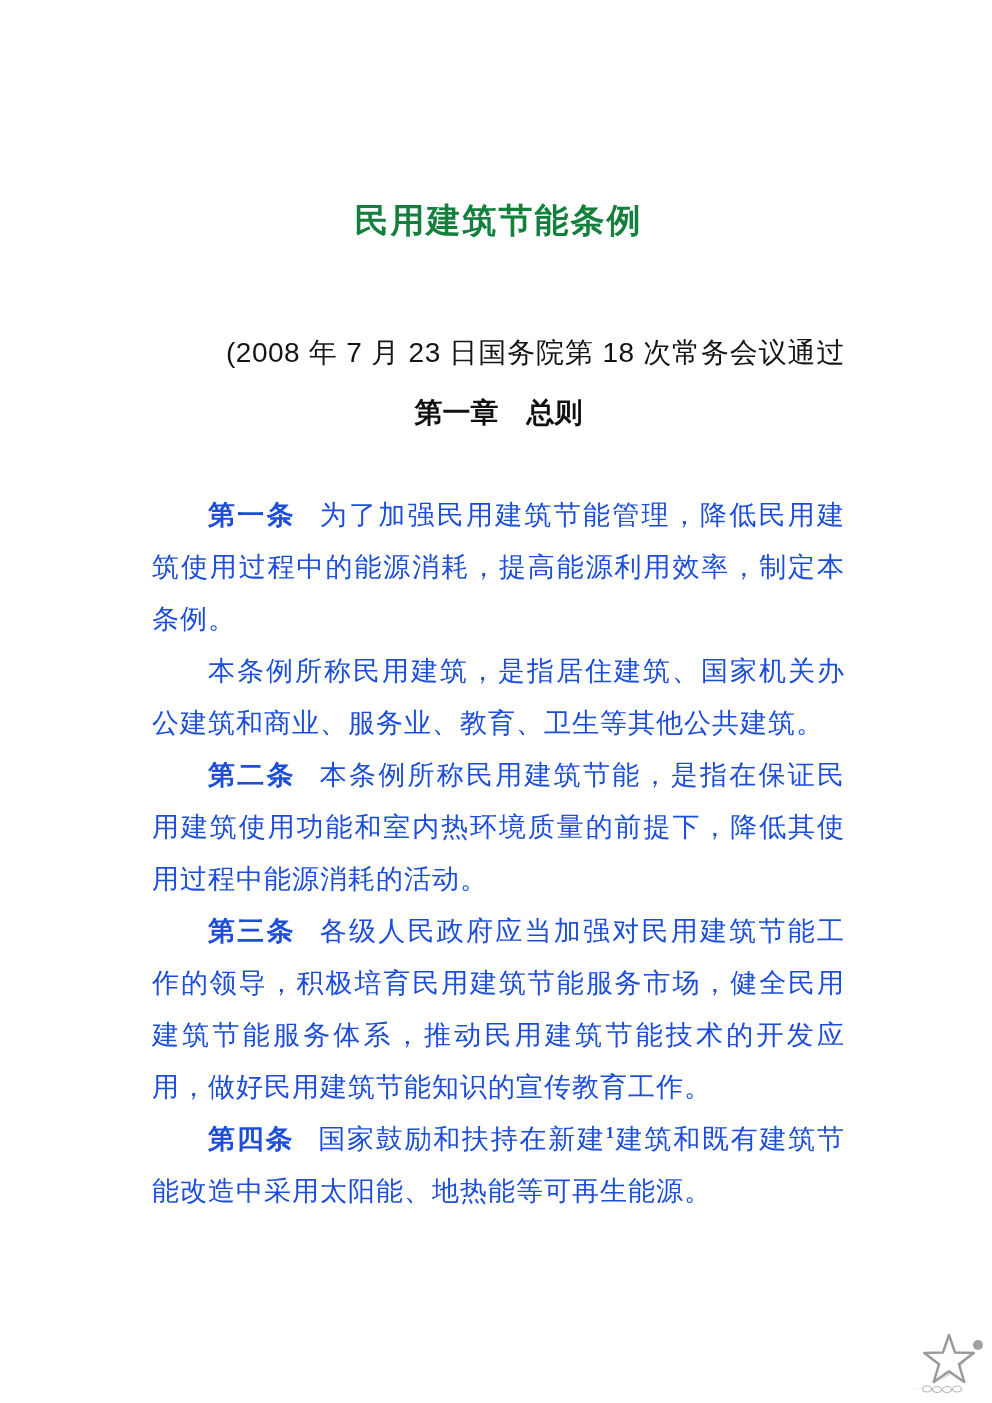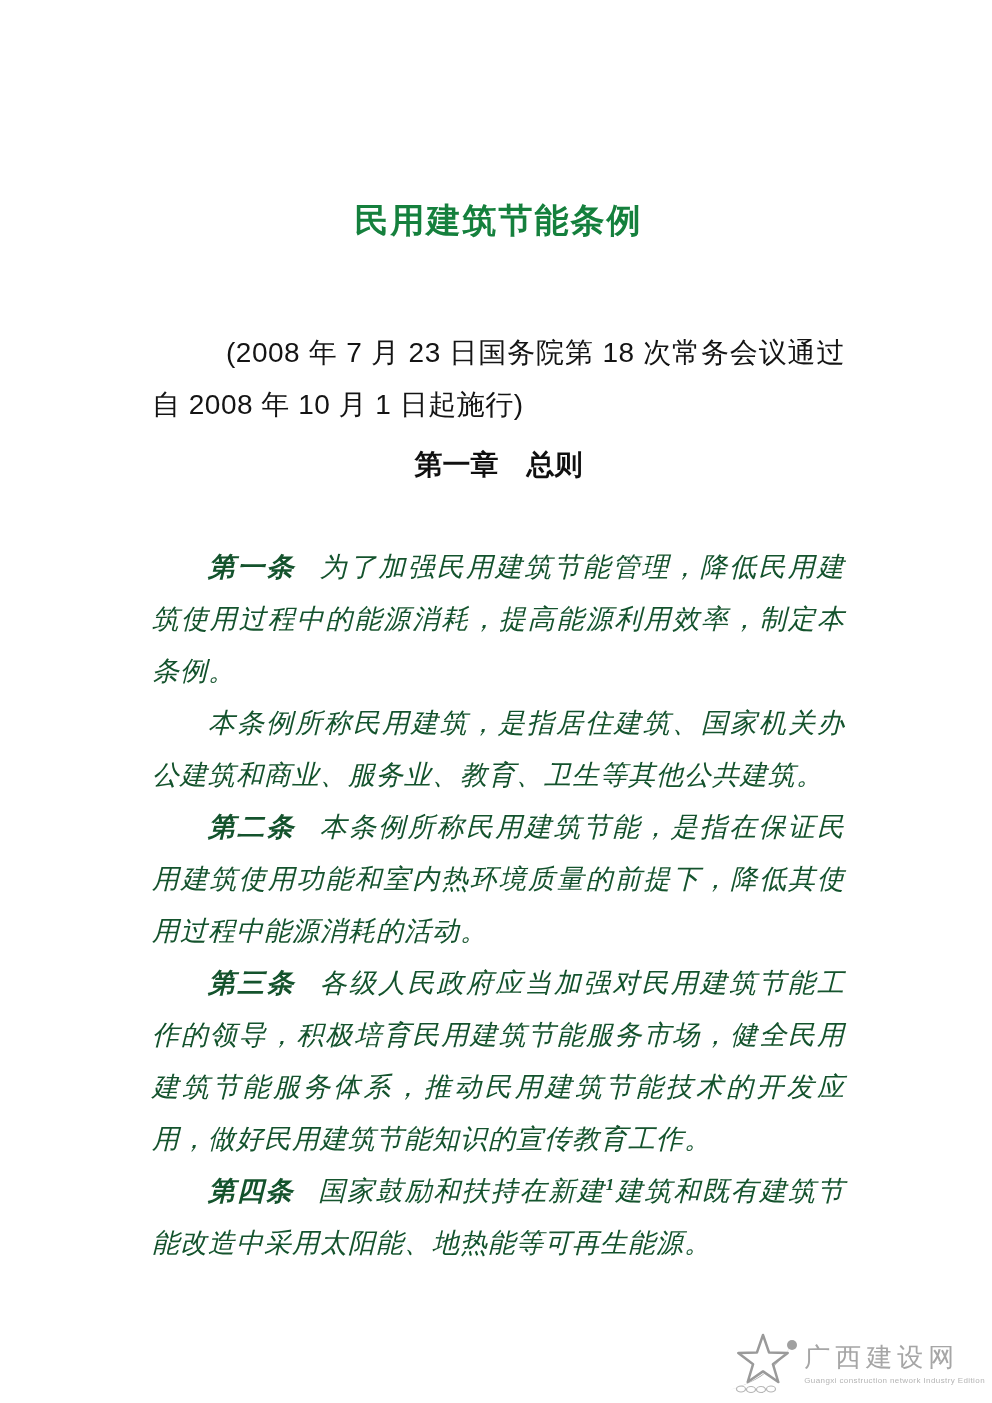--- a/index.html
+++ b/index.html
@@ -55,22 +55,21 @@
   .chapter-heading .chapter-name { margin-left: 28px; }
 
   .articles {
     margin-top: 56px;
     font-family: "Liberation Serif", "DejaVu Serif", serif;
     font-size: 27px;
     line-height: 52px;
     letter-spacing: 1px;
     text-align: justify;
     text-justify: inter-ideograph;
-    color: #14532d;
-    font-style: italic;
+    color: #1d4ed8;
   }
   .article { text-indent: 56px; }
   .article-label {
     font-weight: bold;
     font-family: "Liberation Sans", "DejaVu Sans", sans-serif;
   }
   .article-label:not(:empty) { margin-right: 24px; }
   .footnote-ref {
     vertical-align: super;
     font-size: 0.62em;
@@ -107,21 +106,20 @@
 </head>
 <body>
 
 <div class="page">
   <div class="content">
 
     <h1 class="doc-title">民用建筑节能条例</h1>
 
     <div class="preamble">
       <div class="preamble-line indent stretch">(2008 年 7 月 23 日国务院第 18 次常务会议通过</div>
-      <div class="preamble-line">自 2008 年 10 月 1 日起施行)</div>
     </div>
 
     <h2 class="chapter-heading">
       <span>第一章</span><span class="chapter-name">总则</span>
     </h2>
 
     <div class="articles">
 
       <p class="article">
         <span class="article-label">第一条</span><span>为了加强民用建筑节能管理，降低民用建筑使用过程中的能源消耗，提高能源利用效率，制定本条例。</span>
@@ -151,18 +149,14 @@
       <path d="M3 57 C 28 52, 54 32, 66 13 C 53 34, 30 51, 3 57 Z" fill="#9b9b9b"></path>
       <polygon points="38,2 44.1,19.6 62.7,20 47.9,31.2 53.3,49 38,38.4 22.7,49 28.1,31.2 13.3,20 31.9,19.6" fill="#ffffff" stroke="#9a9a9a" stroke-width="2.5" stroke-linejoin="round"></polygon>
       <circle cx="67" cy="12" r="5" fill="#a0a0a0"></circle>
       <g stroke="#b5b5b5" stroke-width="1.2" fill="none">
         <ellipse cx="16" cy="56" rx="4.5" ry="3"></ellipse>
         <ellipse cx="26" cy="56.5" rx="4.5" ry="3"></ellipse>
         <ellipse cx="36" cy="56.5" rx="4.5" ry="3"></ellipse>
         <ellipse cx="46" cy="56" rx="4.5" ry="3"></ellipse>
       </g>
     </svg>
-    <div class="logo-text">
-      <div class="logo-cn">广西建设网</div>
-      <div class="logo-en">Guangxi construction network Industry Edition</div>
-    </div>
   </div>
 </div>
 
 </body></html>

